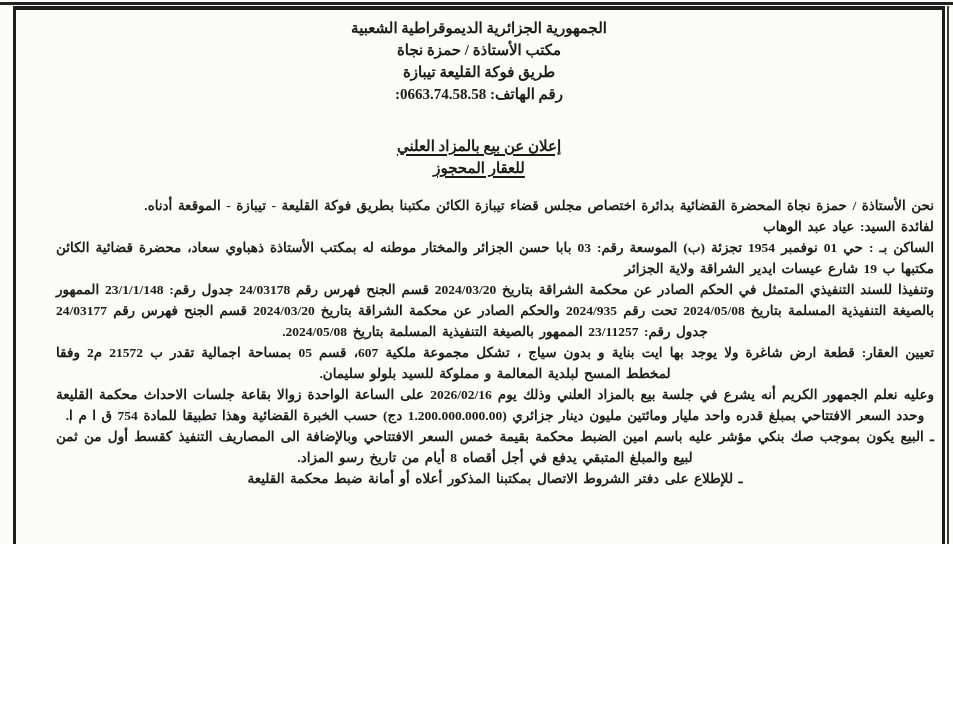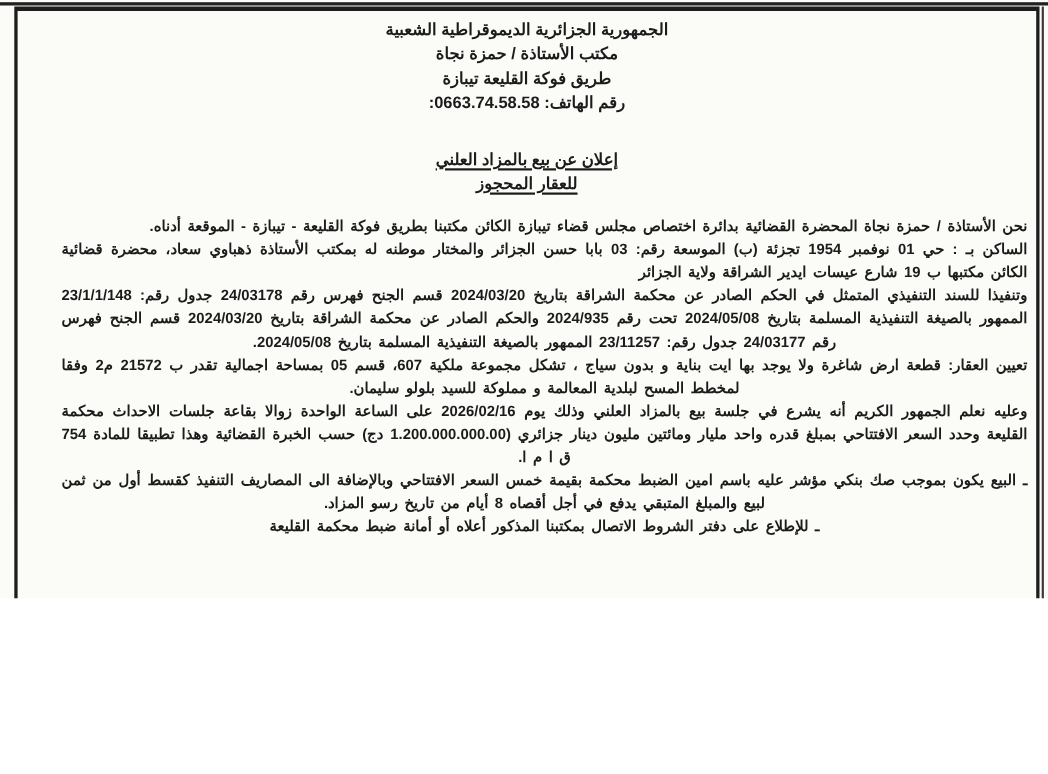--- a/index.html
+++ b/index.html
@@ -5,21 +5,21 @@
   html, body {
     margin: 0;
     padding: 0;
     background: #ffffff;
   }
   .page {
     position: relative;
     width: 953px;
     height: 544px;
     background: #fbfbf8;
-    font-family: Liberation Sans, sans-serif;
+    font-family: Liberation Serif, serif;
     color: #1b1b1b;
     overflow: hidden;
   }
   
   .top-rule {
     position: absolute;
     top: 2px; left: 0;
     width: 953px; height: 3px;
     background: #222;
   }
@@ -123,20 +123,21 @@
       <div>رقم الهاتف: 0663.74.58.58:</div>
     </div>
 
     <div class="doc-title">
       <div class="t-line">إعلان عن بيع بالمزاد العلني</div>
       <div class="t-line">للعقار المحجوز</div>
     </div>
 
     <div class="doc-body">
       <p class="last-right">نحن الأستاذة / حمزة نجاة المحضرة القضائية بدائرة اختصاص مجلس قضاء تيبازة الكائن مكتبنا بطريق فوكة القليعة - تيبازة - الموقعة أدناه.</p>
+      <p class="last-right">لفائدة السيد: عياد عبد الوهاب</p>
       <p class="last-right">الساكن بـ : حي 01 نوفمبر 1954 تجزئة (ب) الموسعة رقم: 03 بابا حسن الجزائر والمختار موطنه له بمكتب الأستاذة ذهباوي سعاد، محضرة قضائية الكائن مكتبها ب 19 شارع عيسات ايدير الشراقة ولاية الجزائر</p>
       <p class="last-center">وتنفيذا للسند التنفيذي المتمثل في الحكم الصادر عن محكمة الشراقة بتاريخ 2024/03/20 قسم الجنح فهرس رقم 24/03178 جدول رقم: 23/1/1/148 الممهور بالصيغة التنفيذية المسلمة بتاريخ 2024/05/08 تحت رقم 2024/935 والحكم الصادر عن محكمة الشراقة بتاريخ 2024/03/20 قسم الجنح فهرس رقم 24/03177 جدول رقم: 23/11257 الممهور بالصيغة التنفيذية المسلمة بتاريخ 2024/05/08.</p>
       <p class="last-center">تعيين العقار: قطعة ارض شاغرة ولا يوجد بها ايت بناية و بدون سياج ، تشكل مجموعة ملكية 607، قسم 05 بمساحة اجمالية تقدر ب 21572 م2 وفقا لمخطط المسح لبلدية المعالمة و مملوكة للسيد بلولو سليمان.</p>
       <p class="last-center">وعليه نعلم الجمهور الكريم أنه يشرع في جلسة بيع بالمزاد العلني وذلك يوم 2026/02/16 على الساعة الواحدة زوالا بقاعة جلسات الاحداث محكمة القليعة وحدد السعر الافتتاحي بمبلغ قدره واحد مليار ومائتين مليون دينار جزائري (1.200.000.000.00 دج) حسب الخبرة القضائية وهذا تطبيقا للمادة 754 ق ا م ا.</p>
       <p class="last-center">ـ البيع يكون بموجب صك بنكي مؤشر عليه باسم امين الضبط محكمة بقيمة خمس السعر الافتتاحي وبالإضافة الى المصاريف التنفيذ كقسط أول من ثمن لبيع والمبلغ المتبقي يدفع في أجل أقصاه 8 أيام من تاريخ رسو المزاد.</p>
       <p class="last-center">ـ للإطلاع على دفتر الشروط الاتصال بمكتبنا المذكور أعلاه أو أمانة ضبط محكمة القليعة</p>
     </div>
 
     <div class="signature">
       <div>المحضرة القضائية</div>

